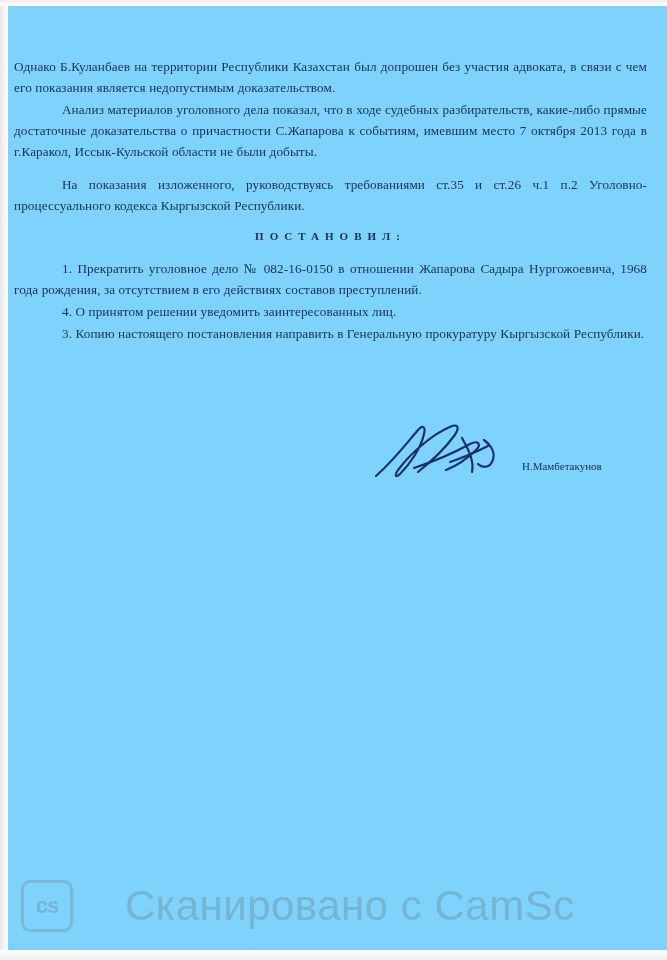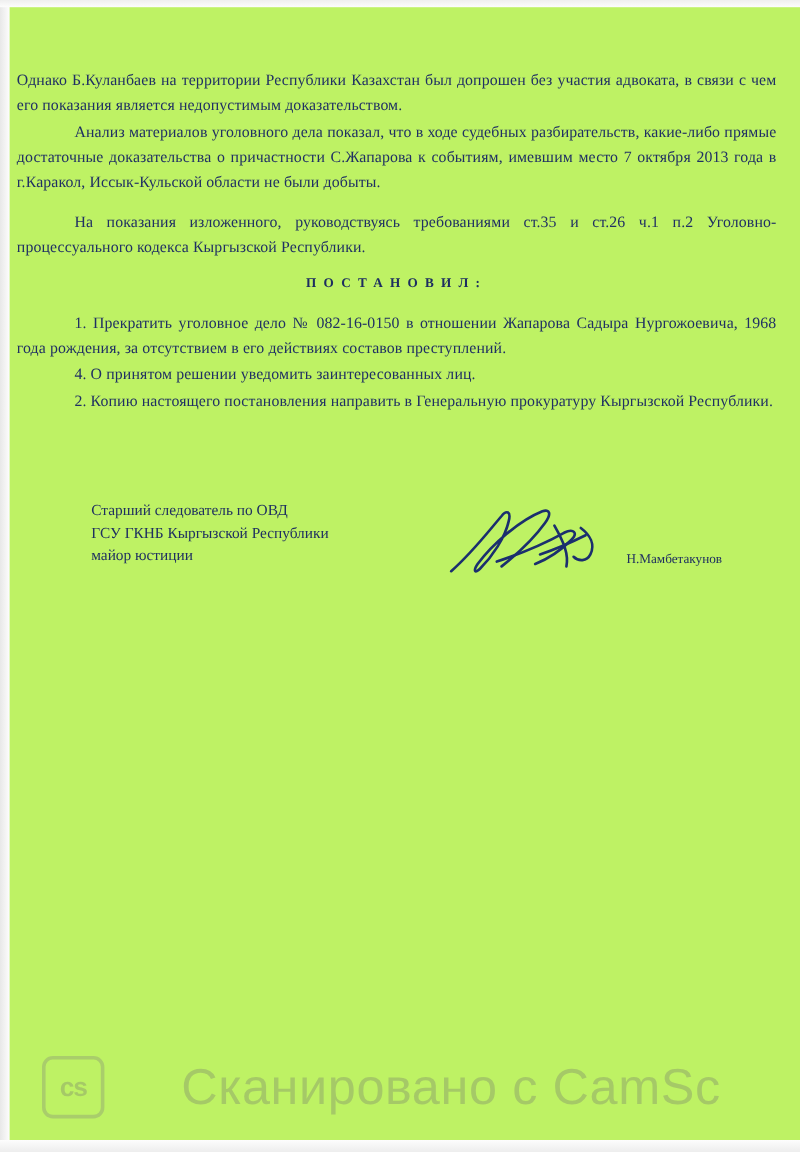--- a/index.html
+++ b/index.html
@@ -12,21 +12,21 @@
     height: 960px;
     position: relative;
     overflow: hidden;
     font-family: "Liberation Serif", serif;
     color: #1b2a55;
   }
 
   .page {
     position: absolute;
     inset: 0;
-    background: #bef264;
+    background: #7dd3fc;
     text-decoration: underline;
   }
 
   
   .scan-edge-left {
     position: absolute;
     left: 0; top: 0; bottom: 0;
     width: 8px;
     background: linear-gradient(to right, #e8e8e8, #fdfdfd);
   }
@@ -99,25 +99,25 @@
     position: absolute;
     left: 352px;
     top: 362px;
     width: 150px;
     height: 70px;
   }
 
   
   .watermark {
     position: absolute;
-    left: 35px;
+    left: 21px;
     bottom: 28px;
     display: flex;
     align-items: center;
-    gap: 24px;
+    gap: 12px;
     opacity: 0.30;
     user-select: none;
   }
   .wm-logo {
     width: 46px;
     height: 46px;
     border: 3px solid #7b7b7b;
     border-radius: 9px;
     display: flex;
     align-items: center;
@@ -149,27 +149,22 @@
 
     <p class="para blur2">Однако Б.Куланбаев на территории Республики Казахстан был допрошен без участия адвоката, в связи с чем его показания является недопустимым доказательством.</p>
     <p class="para indent blur2">Анализ материалов уголовного дела показал, что в ходе судебных разбирательств, какие-либо прямые достаточные доказательства о причастности С.Жапарова к событиям, имевшим место 7 октября 2013 года в г.Каракол, Иссык-Кульской области не были добыты.</p>
     <div class="gap-sm"></div>
     <p class="para indent blur2">На показания изложенного, руководствуясь требованиями ст.35 и ст.26 ч.1 п.2 Уголовно-процессуального кодекса Кыргызской Республики.</p>
 
     <div class="ruling">ПОСТАНОВИЛ:</div>
 
     <p class="para indent blur1">1. Прекратить уголовное дело № 082-16-0150 в отношении Жапарова Садыра Нургожоевича, 1968 года рождения, за отсутствием в его действиях составов преступлений.</p>
     <p class="para indent blur1">4. О принятом решении уведомить заинтересованных лиц.</p>
-    <p class="para indent blur1">2. Копию настоящего постановления направить в Генеральную прокуратуру Кыргызской Республики.</p>
+    <p class="para indent blur1">3. Копию настоящего постановления направить в Генеральную прокуратуру Кыргызской Республики.</p>
 
-    <div class="signature-block">
-      <div>Старший следователь по ОВД</div>
-      <div>ГСУ ГКНБ Кыргызской Республики</div>
-      <div>майор юстиции</div>
-    </div>
 
     <div class="signature-mark">
       <svg viewBox="0 0 150 70" width="150" height="70" aria-hidden="true">
         <g fill="none" stroke="#1b2f6e" stroke-width="2.2" stroke-linecap="round" stroke-linejoin="round">
           <path d="M10 58 C 28 42, 40 26, 52 12 C 56 7, 60 8, 58 16 C 55 30, 44 46, 34 56 C 30 60, 28 58, 32 52 C 44 36, 66 16, 86 8 C 92 6, 94 10, 88 18 C 78 32, 62 46, 52 54"></path>
           <path d="M48 50 C 66 44, 86 36, 104 26 C 112 22, 116 26, 110 32 C 102 40, 90 48, 80 52"></path>
           <path d="M96 20 C 104 34, 108 44, 106 54"></path>
           <path d="M84 44 C 96 40, 110 34, 122 28"></path>
           <path d="M118 22 C 126 28, 130 36, 126 44 C 123 50, 116 50, 112 46"></path>
         </g>

